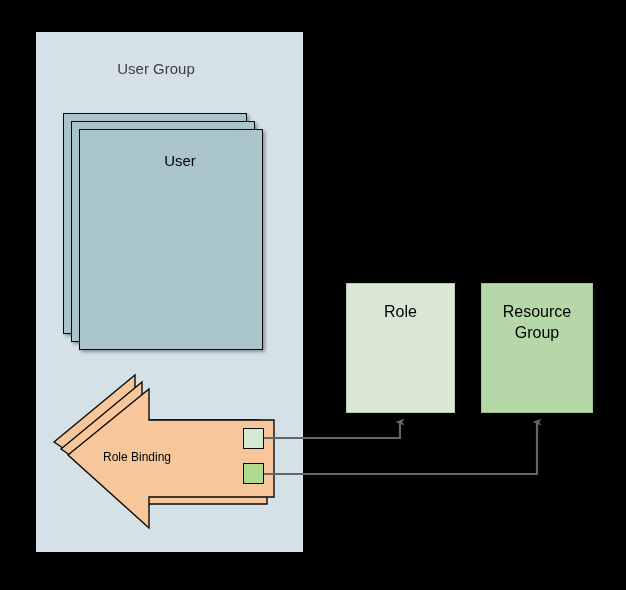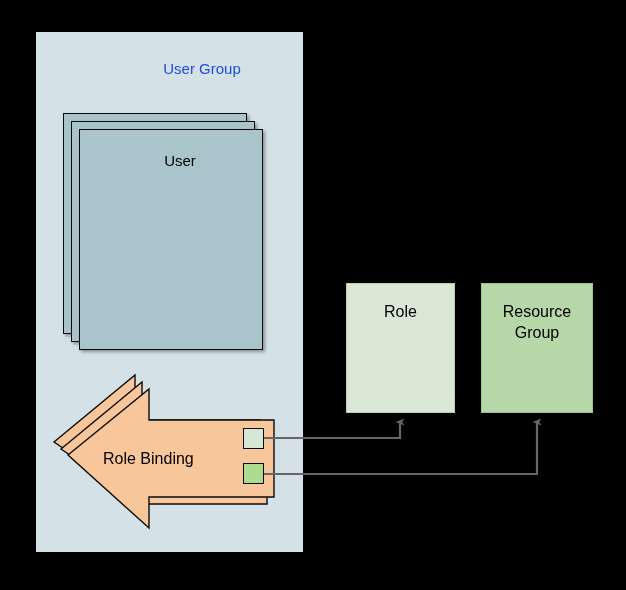--- a/index.html
+++ b/index.html
@@ -23,22 +23,21 @@
     height: 520px;
     background: #d4e1e6;
   }
   .panel-title {
     position: absolute;
     left: 0;
     top: 28px;
     width: 240px;
     text-align: center;
     font-size: 15px;
-    color: #1d4ed8;
-    margin-left: 46px;
+    color: #404040;
   }
   .user-card {
     position: absolute;
     width: 184px;
     height: 221px;
     background: #a9c4ca;
     border: 1.4px solid #0b0b0b;
     box-sizing: border-box;
     box-shadow: 2px 2px 3px rgba(0,0,0,0.35);
   }
@@ -60,21 +59,21 @@
     height: 122px;
   }
   .arrow-layer svg { display: block; overflow: visible; }
   .arrow-l1 { left: 54px; top: 375px; }
   .arrow-l2 { left: 61px; top: 382px; }
   .arrow-l3 { left: 68px; top: 389px; }
   .rb-label {
     position: absolute;
     left: 103px;
     top: 450px;
-    font-size: 16px;
+    font-size: 12px;
     color: #000000;
     white-space: nowrap;
   }
   .port {
     position: absolute;
     width: 21px;
     height: 21px;
     border: 1.4px solid #0b0b0b;
     box-sizing: border-box;
   }

